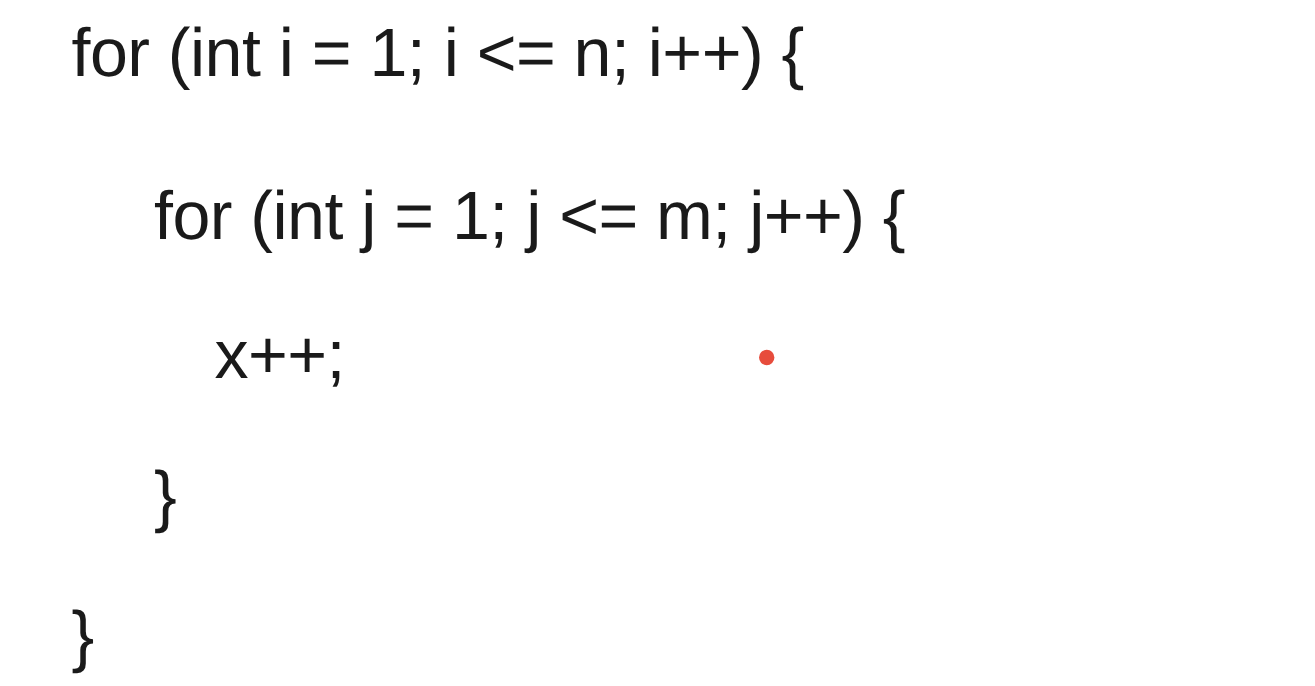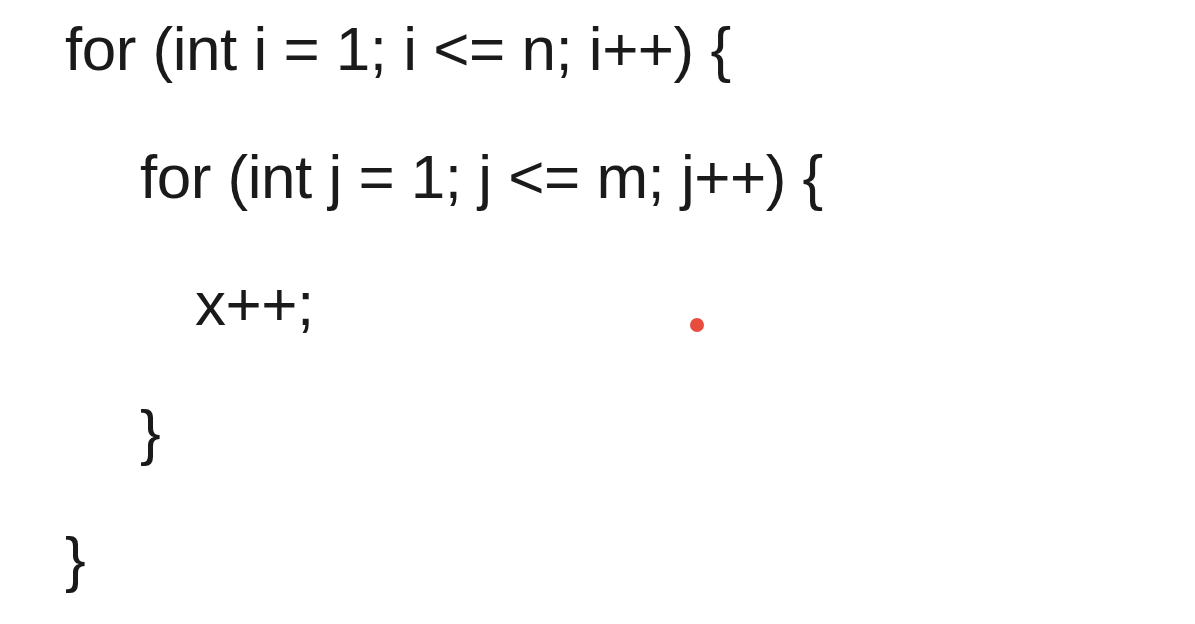--- a/index.html
+++ b/index.html
@@ -21,21 +21,21 @@
     .code-container {
       padding-left: 65px;
       line-height: 1.25;
     }
     .line {
       white-space: pre;
       letter-spacing: -0.5px;
       margin-bottom: 50px;
     }
     .line:first-child {
-      margin-bottom: 50px;
+      margin-bottom: 70px;
     }
     .indent-1 {
       padding-left: 75px;
     }
     .indent-2 {
       padding-left: 130px;
     }
     .red-dot {
       position: absolute;
       width: 14px;

